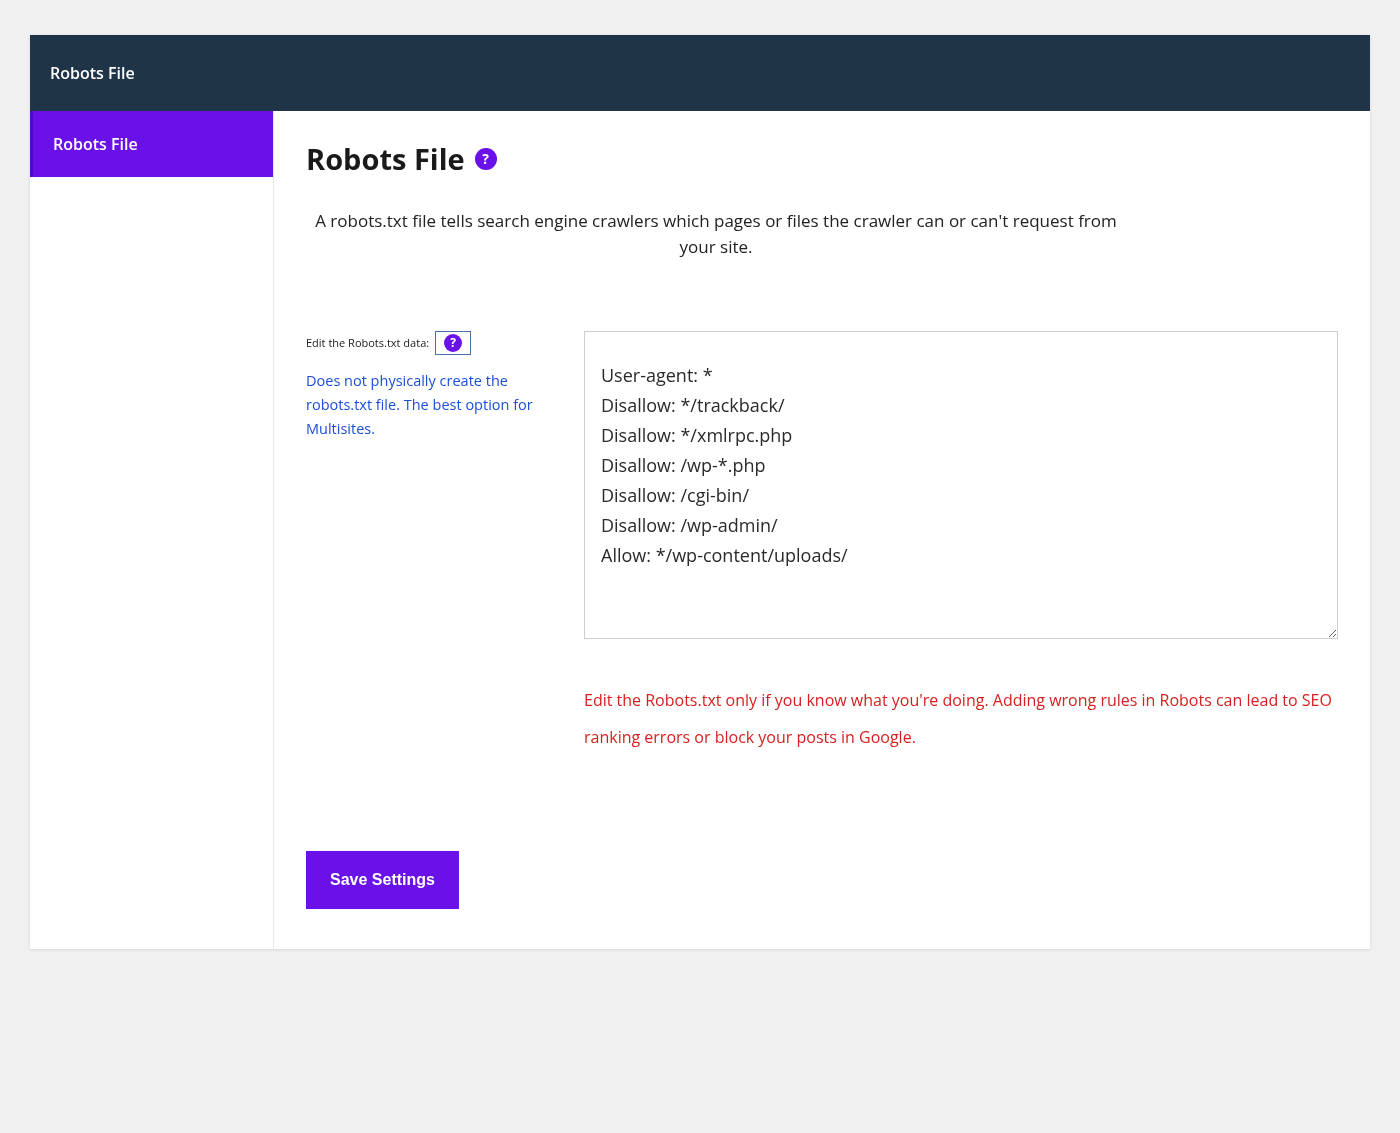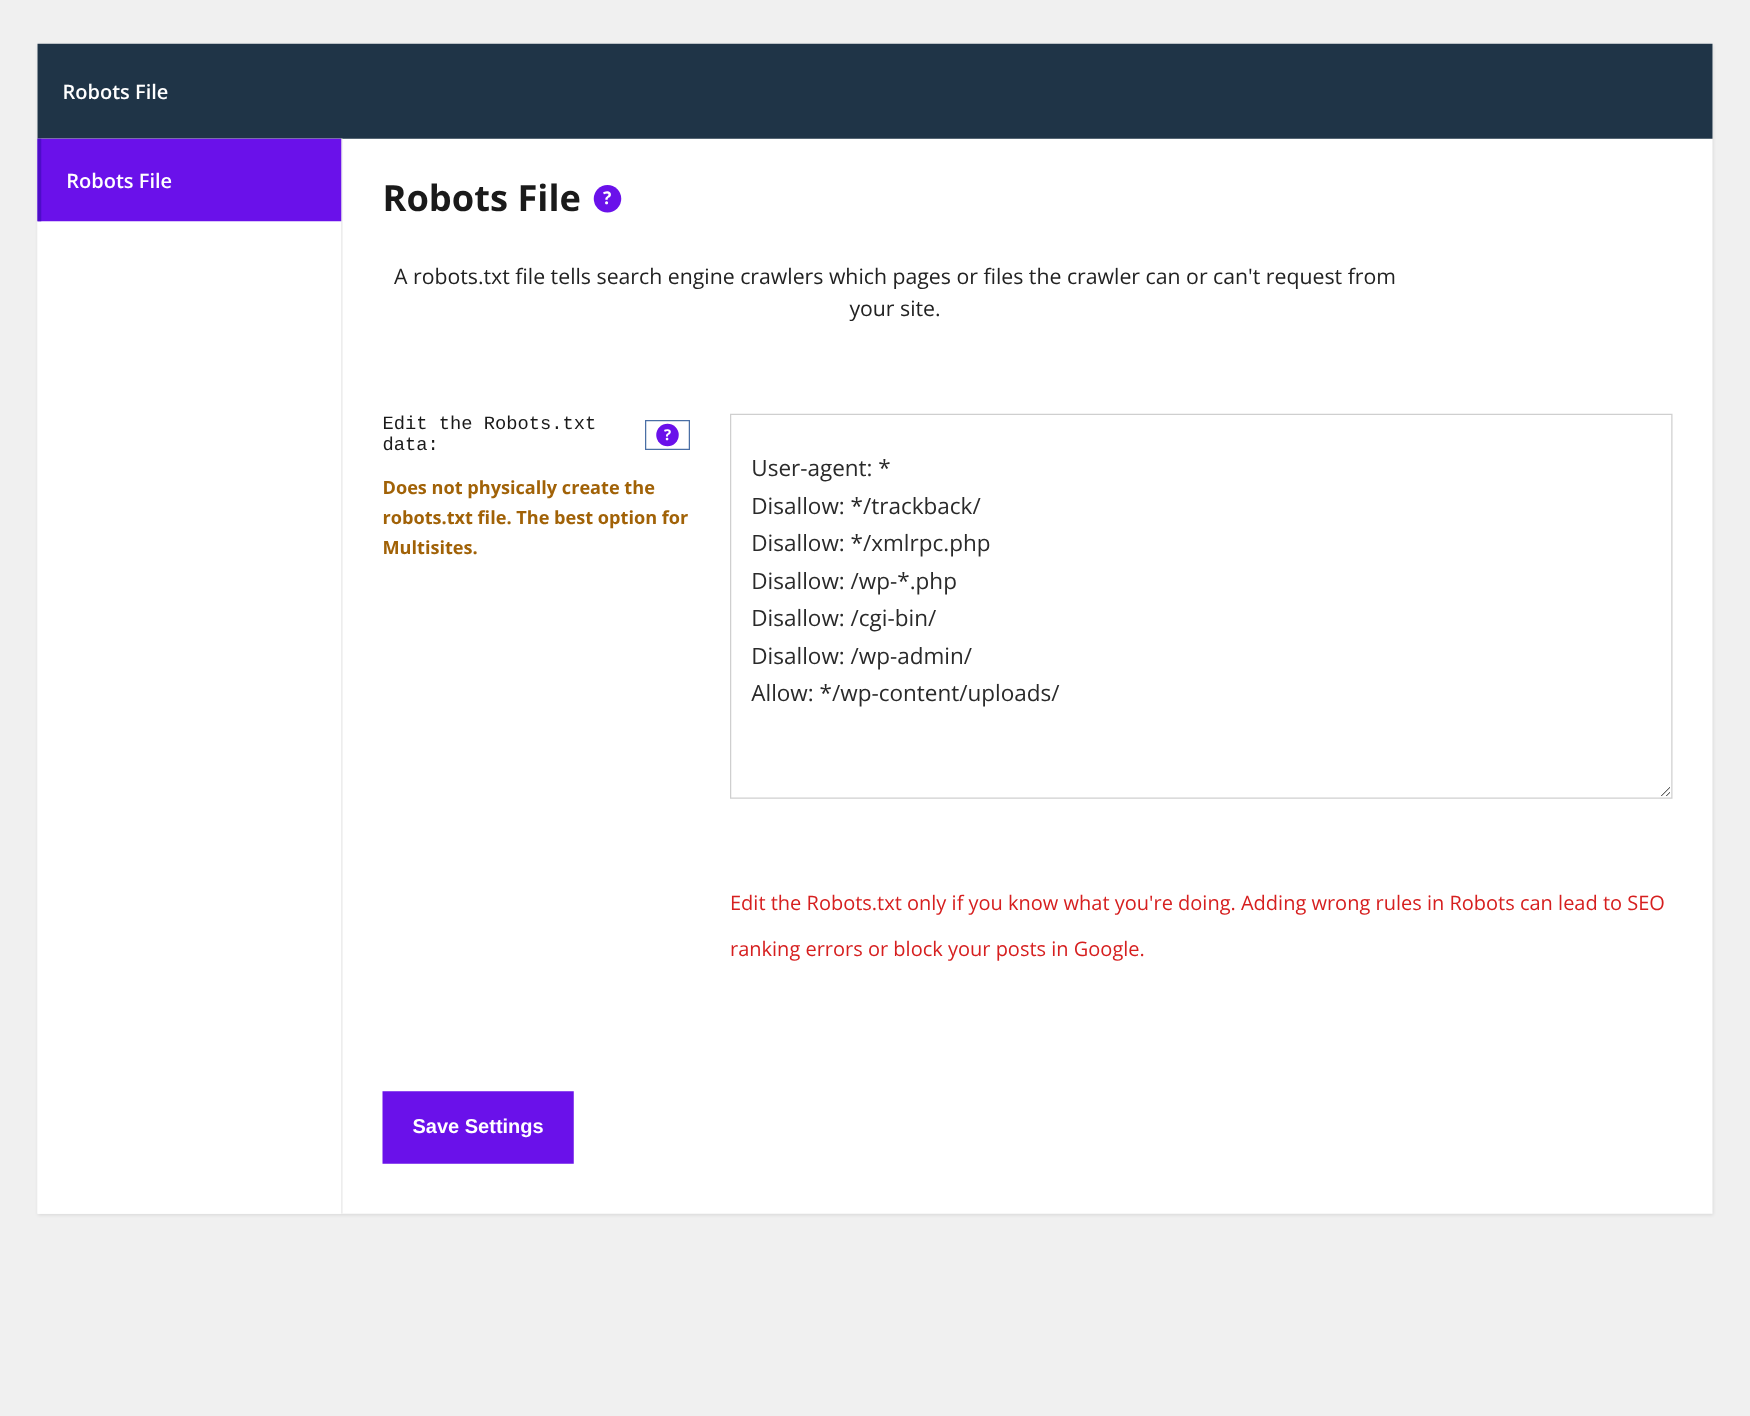--- a/index.html
+++ b/index.html
@@ -118,31 +118,29 @@
     }
 
     .form-label-row {
       display: flex;
       align-items: center;
       gap: 6px;
       margin-bottom: 14px;
     }
 
     .form-label {
-      font-size: 15px;
+      font-size: 11px;
       color: #1a1a1a;
       font-weight: 400;
-      font-family: Liberation Mono, monospace;
     }
 
     .form-label-description {
       font-size: 14.5px;
-      color: #a16207;
+      color: #1d4ed8;
       line-height: 1.65;
-      font-weight: bold;
     }
 
     .form-input-col {
       flex: 1;
     }
 
     .robots-textarea {
       width: 100%;
       height: 308px;
       border: 1px solid #cfcfcf;
@@ -152,21 +150,21 @@
       color: #2a2a2a;
       line-height: 1.67;
       resize: both;
       outline: none;
     }
 
     .warning-text {
       color: #d61f1f;
       font-size: 16px;
       line-height: 2.35;
-      margin-top: 60px;
+      margin-top: 38px;
     }
 
     .save-button {
       background: #6a11ea;
       color: #fff;
       border: none;
       padding: 20px 24px;
       font-size: 16px;
       font-weight: 600;
       cursor: pointer;

